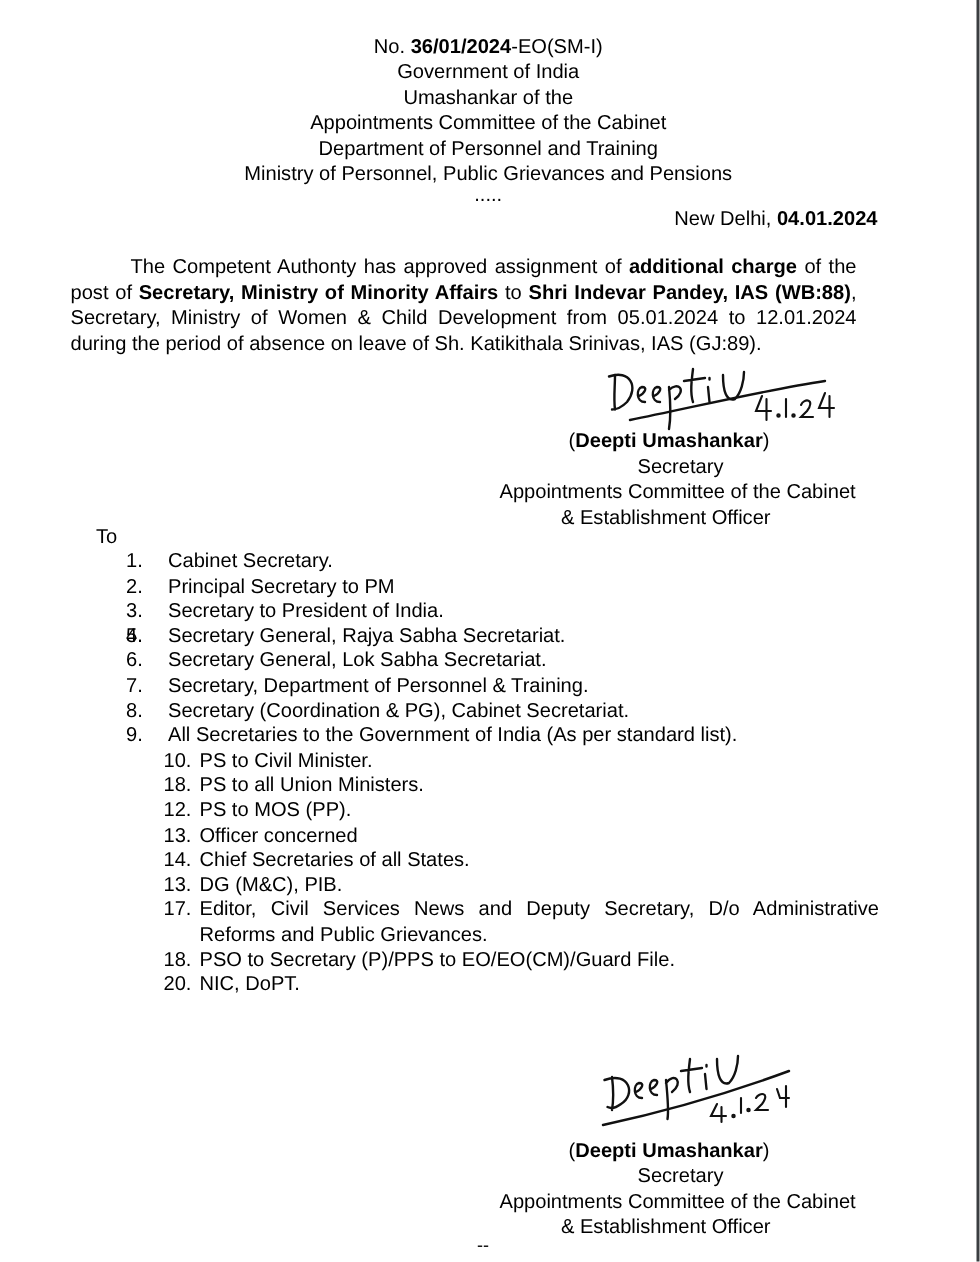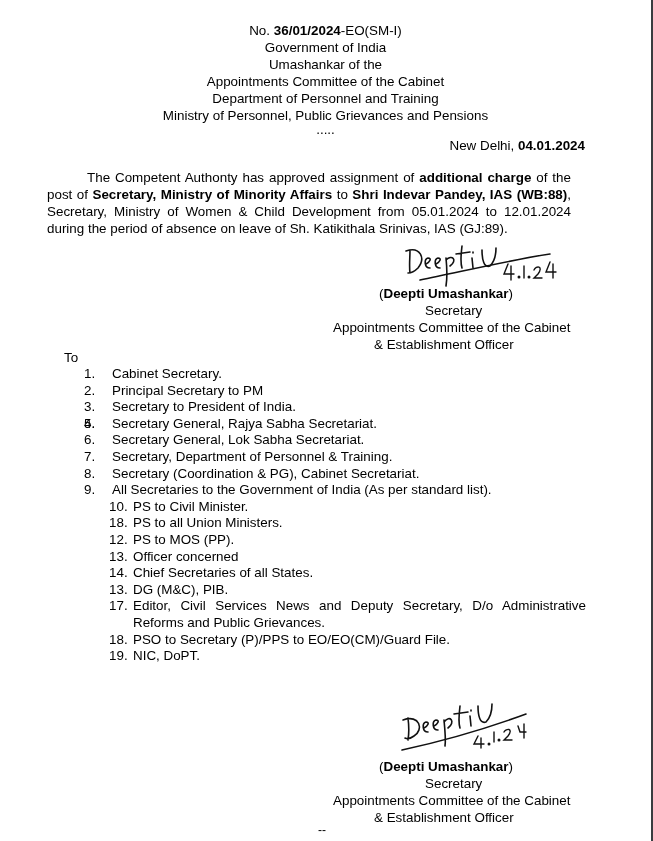--- a/index.html
+++ b/index.html
@@ -92,21 +92,21 @@
     <li class="two"><span class="num">18.</span><span class="txt">PS to all Union Ministers.</span></li>
     <li class="two"><span class="num">12.</span><span class="txt">PS to MOS (PP).</span></li>
     <li class="two"><span class="num">13.</span><span class="txt">Officer concerned</span></li>
     <li class="two"><span class="num">14.</span><span class="txt">Chief Secretaries of all States.</span></li>
     <li class="two"><span class="num">13.</span><span class="txt">DG (M&amp;C), PIB.</span></li>
     <li class="two">
         <span class="num">17.</span>
         <span class="txt j">Editor, Civil Services News and Deputy Secretary, D/o Administrative Reforms and Public Grievances.</span>
       </li>
     <li class="two"><span class="num">18.</span><span class="txt">PSO to Secretary (P)/PPS to EO/EO(CM)/Guard File.</span></li>
-    <li class="two"><span class="num">19.</span><span class="txt">NIC, DoPT.</span></li>
+    <li class="two"><span class="num">20.</span><span class="txt">NIC, DoPT.</span></li>
   </ol>
 
   <div class="sig" style="top:692px;">
     <svg width="200" height="60" style="left:398px;top:0px;" viewBox="0 0 200 60">
       <g fill="none" stroke="#111" stroke-width="1.6" stroke-linecap="round" stroke-linejoin="round">
         <path d="M10 26 C 11 34, 11 42, 10 48 M5 28 C 22 22, 26 38, 16 44 C 12 47, 9 47, 7 46"></path>
         <path d="M26 36 C 30 34, 32 30, 28 30 C 24 31, 24 40, 30 40"></path>
         <path d="M36 34 C 40 32, 42 28, 38 28 C 34 29, 34 38, 40 38"></path>
         <path d="M46 28 C 47 38, 48 48, 47 54 M46 30 C 52 22, 58 30, 50 36"></path>
         <path d="M62 14 C 61 22, 60 30, 62 36 M56 22 L 70 20"></path>

